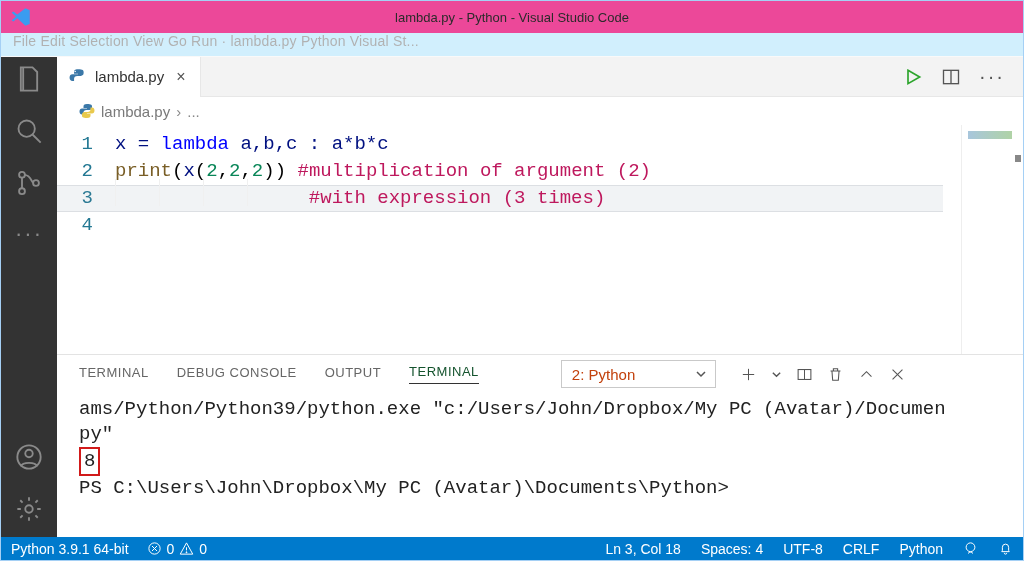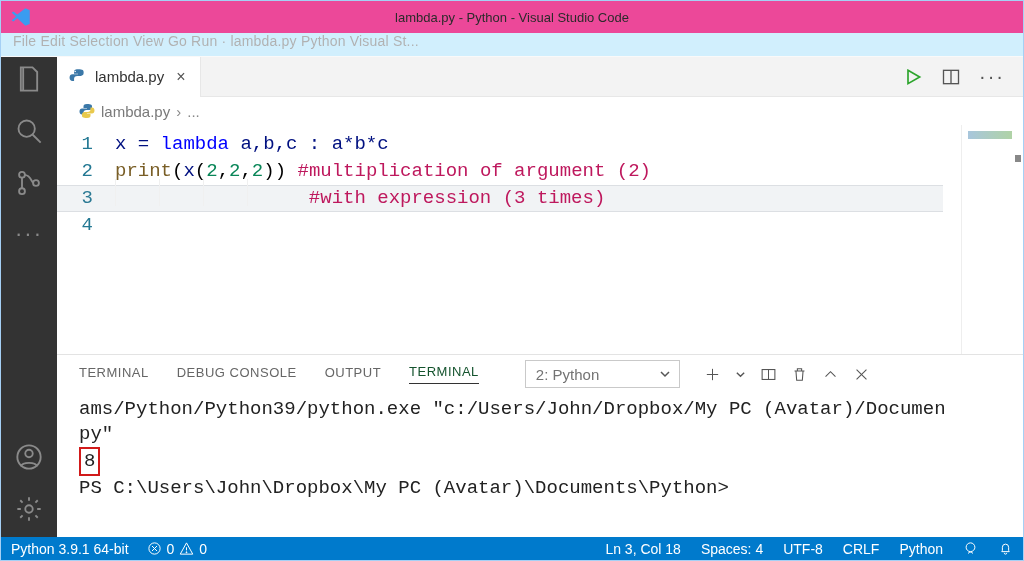--- a/index.html
+++ b/index.html
@@ -38,21 +38,21 @@
   .tok-num { color: #098658; }
   .tok-com { color: #be185d; }
   .minimap { width: 62px; border-left: 1px solid #eee; position: relative; }
   .minimap .mm-hint { position: absolute; top: 6px; left: 6px; width: 44px; height: 8px; background: linear-gradient(90deg,#6ea0c5,#7bb56a); opacity: .6; }
   .minimap .mm-bar { position: absolute; top: 30px; right: 2px; width: 6px; height: 7px; background: #888; }
   .panel { border-top: 1px solid #e3e3e3; display: flex; flex-direction: column; height: 183px; }
   .panel-tabs { height: 38px; display: flex; align-items: center; padding-left: 22px; gap: 28px; font-size: 13px; color: #666; }
   .panel-tabs .ptab { letter-spacing: .5px; padding-bottom: 4px; }
   .panel-tabs .ptab.active { color: #14532d; border-bottom: 1.5px solid #333; }
   .panel-tabs .right { margin-left: 18px; display: flex; align-items: center; gap: 16px; }
-  .term-select { border: 1px solid #c9c9c9; background: #fff; height: 28px; display: flex; align-items: center; padding: 0 8px 0 10px; gap: 60px; font-size: 15px; color: #737373; }
+  .term-select { border: 1px solid #c9c9c9; background: #fff; height: 28px; display: flex; align-items: center; padding: 0 8px 0 10px; gap: 60px; font-size: 15px; color: #c2410c; margin-left: 36px; }
   .term-select svg { width: 12px; height: 12px; }
   .panel-icons { display: flex; align-items: center; gap: 14px; margin-left: 8px; margin-right: 14px; }
   .panel-icons svg { width: 17px; height: 17px; stroke: #555; fill: none; stroke-width: 1.5; }
   .terminal { flex: 1; padding: 4px 16px 6px 22px; font-family: Consolas, "Courier New", monospace; font-size: 19px; line-height: 25px; color: #222; overflow: hidden; }
   .terminal .boxed { display: inline-block; border: 2px solid #d11a1a; padding: 0 3px; }
   .statusbar { height: 23px; background: #007acc; color: #fff; display: flex; align-items: center; font-size: 14px; padding: 0 10px; gap: 18px; }
   .statusbar .right { margin-left: auto; display: flex; align-items: center; gap: 20px; }
   .statusbar svg { width: 15px; height: 15px; stroke: #fff; fill: none; stroke-width: 1.6; vertical-align: middle; }
   .sb-item { display: inline-flex; align-items: center; gap: 5px; }
   .py-icon-path { fill: #3b78a8; }

